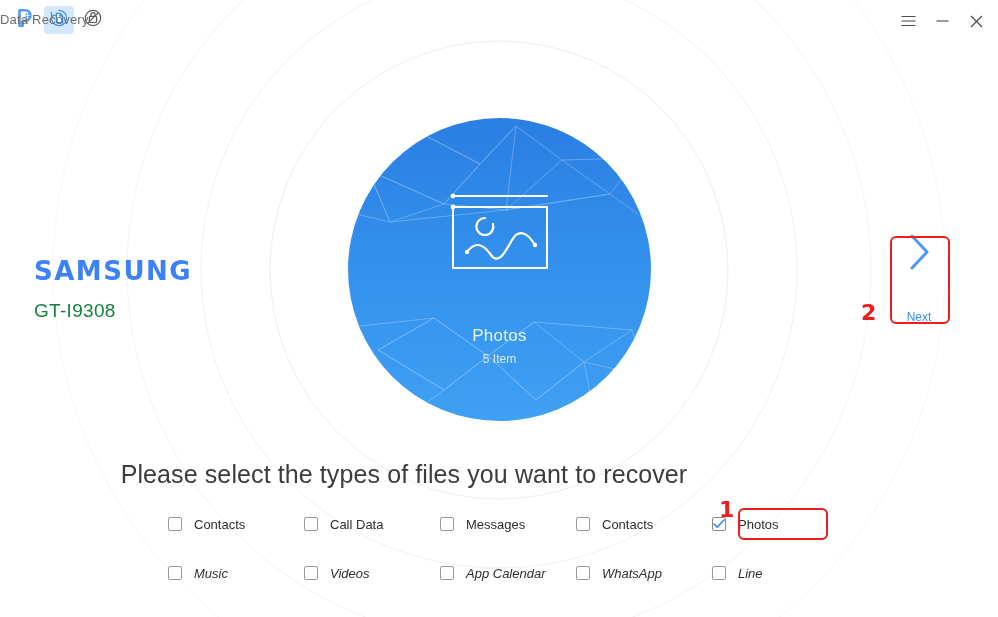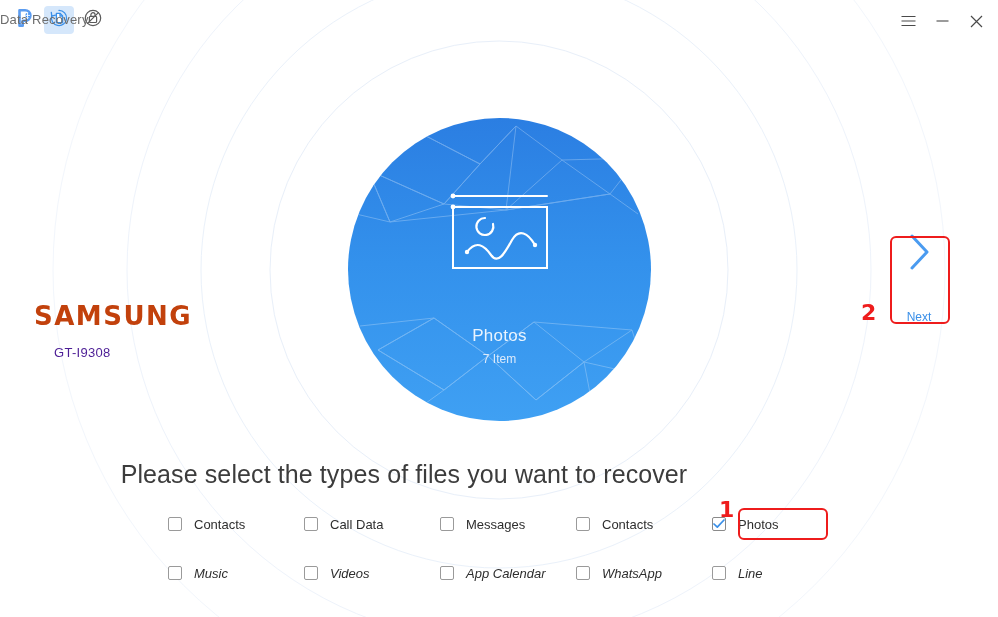--- a/index.html
+++ b/index.html
@@ -128,32 +128,30 @@
   
   .device {
     position: absolute;
     left: 34px;
     top: 258px;
     z-index: 10;
   }
   .device-brand {
     font-size: 26px;
     font-weight: bold;
-    color: #c2410c;
+    color: #3b82f6;
     letter-spacing: 1.5px;
     font-family: "DejaVu Sans", sans-serif;
     line-height: 1;
-    margin-top: 45px;
   }
   .device-model {
     margin-top: 16px;
-    font-size: 13px;
-    color: #4c1d95;
+    font-size: 19px;
+    color: #15803d;
     letter-spacing: 0.3px;
-    margin-left: 20px;
   }
 
   
   .next-wrap {
     position: absolute;
     left: 893px;
     top: 238px;
     width: 52px;
     height: 80px;
     display: flex;
@@ -358,21 +356,21 @@
         <path d="M3 3 H97" fill="none" stroke="#ffffff" stroke-width="2" stroke-linecap="round"></path>
         <circle cx="3" cy="3" r="2.4" fill="#ffffff"></circle>
         <circle cx="3" cy="14" r="2.4" fill="#ffffff"></circle>
         <path d="M35 25 a8.5 8.5 0 1 0 8 6" fill="none" stroke="#ffffff" stroke-width="2.2" stroke-linecap="round"></path>
         <path d="M17 59 C26 47, 34 52, 41 62 C48 72, 55 60, 62 47 C69 35, 78 40, 85 52" fill="none" stroke="#ffffff" stroke-width="2.2" stroke-linecap="round"></path>
         <circle cx="17" cy="59" r="2.2" fill="#ffffff"></circle>
         <circle cx="85" cy="52" r="2.2" fill="#ffffff"></circle>
       </svg>
     </span>
     <div class="hero-label">Photos</div>
-    <div class="hero-count">7 Item</div>
+    <div class="hero-count">5 Item</div>
   </div>
 
 </div>
 
 <div class="next-wrap">
   <span class="next-chevron">
     <svg width="26" height="40" viewBox="0 0 26 40">
       <path d="M6 4 L21 20 L6 36" fill="none" stroke="#4a9bf0" stroke-width="3" stroke-linecap="round" stroke-linejoin="round"></path>
     </svg>
   </span>

